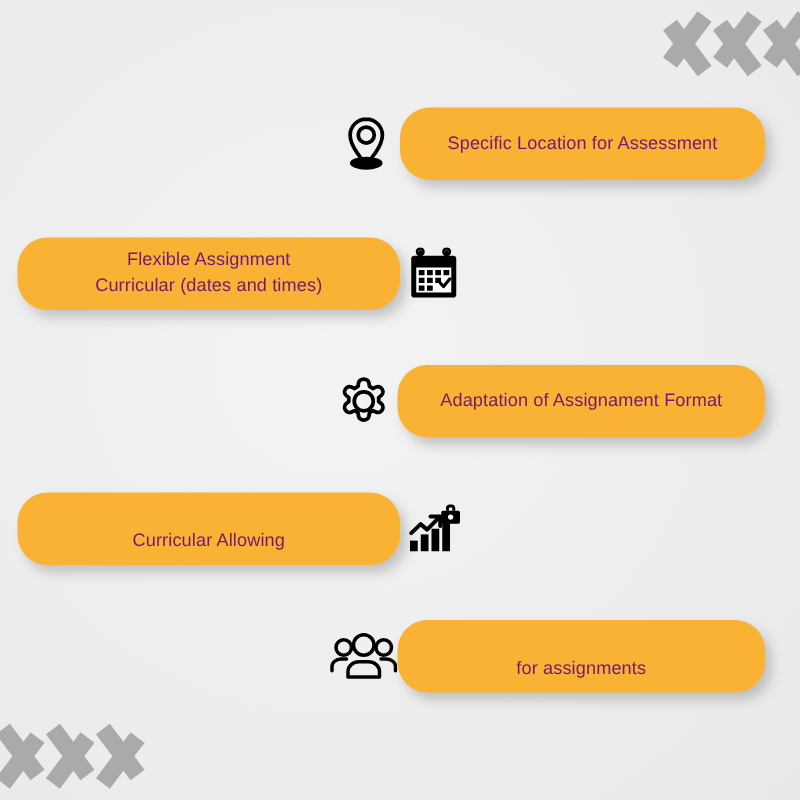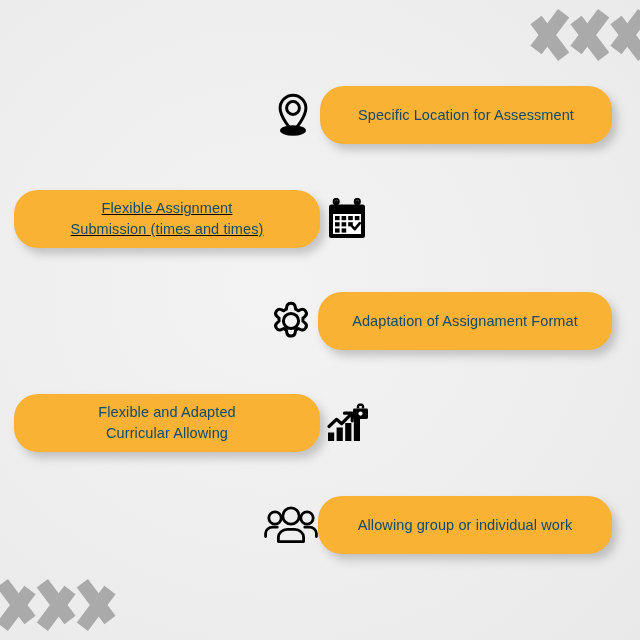--- a/index.html
+++ b/index.html
@@ -82,41 +82,41 @@
     border-radius: 24px;
     height: 58px;
     display: flex;
     align-items: center;
     justify-content: center;
     box-shadow: 5px 6px 9px rgba(120,120,120,0.38);
     padding: 0 16px;
     box-sizing: border-box;
   }
   .pill-text {
-    color: #0c4a6e;
+    color: #701a75;
     font-size: 14.5px;
     line-height: 1.42;
     text-align: center;
     letter-spacing: 0.1px;
   }
 
   .icon-box {
     width: 54px;
     height: 54px;
     display: flex;
     align-items: center;
     justify-content: center;
     flex: 0 0 54px;
   }
   .icon-box svg { display: block; }
 
   
   #row-1 { top: 84px;  }
   #row-1 .pill { width: 292px; }
-  #row-2 { top: 188px; text-decoration: underline; }
+  #row-2 { top: 188px; }
   #row-2 .pill { width: 306px; }
   #row-3 { top: 290px; align-items: center; }
   #row-3 .pill { width: 294px; }
   #row-4 { top: 392px; }
   #row-4 .pill { width: 306px; }
   #row-5 { top: 494px; }
   #row-5 .pill { width: 294px; }
 </style>
 </head>
 <body>
@@ -147,21 +147,21 @@
       <div class="pill-text">
         <span>Specific Location for Assessment</span><br>
       </div>
     </div>
   </div>
 
   <div class="row row-left" id="row-2">
     <div class="pill">
       <div class="pill-text">
         <span>Flexible Assignment</span><br>
-        <span>Submission (times and times)</span>
+        <span>Curricular (dates and times)</span>
       </div>
     </div>
     <div class="icon-box">
       <svg width="40" height="42" viewBox="0 0 40 42">
         <rect x="7.5" y="2" width="3.4" height="8" rx="1.7" fill="#000"></rect>
         <rect x="28.6" y="2" width="3.4" height="8" rx="1.7" fill="#000"></rect>
         <circle cx="9.2" cy="3.4" r="2.6" fill="none" stroke="#000" stroke-width="2"></circle>
         <circle cx="30.3" cy="3.4" r="2.6" fill="none" stroke="#000" stroke-width="2"></circle>
         <rect x="2" y="6.5" width="36" height="33.5" rx="2.5" fill="#000"></rect>
         <rect x="6" y="16" width="28" height="20" fill="#fff"></rect>
@@ -191,21 +191,21 @@
     <div class="pill">
       <div class="pill-text">
         <span>Adaptation of Assignament Format</span>
       </div>
     </div>
   </div>
 
   <div class="row row-left" id="row-4">
     <div class="pill">
       <div class="pill-text">
-        <span>Flexible and Adapted</span><br>
+        <br>
         <span>Curricular Allowing</span>
       </div>
     </div>
     <div class="icon-box">
       <svg width="44" height="42" viewBox="0 0 44 42">
         <g fill="#000">
           <rect x="3" y="30.5" width="6.2" height="8.5"></rect>
           <rect x="11.6" y="25.5" width="6.2" height="13.5"></rect>
           <rect x="20.2" y="21" width="6.2" height="18"></rect>
           <rect x="28.8" y="16.5" width="6.2" height="22.5"></rect>
@@ -225,18 +225,19 @@
         <circle cx="11" cy="13" r="6.2" fill="none" stroke="#000" stroke-width="2.8"></circle>
         <path d="M1.6 31.5v-3.2c0-3.4 3.2-6.1 7.2-6.1h4.4" fill="none" stroke="#000" stroke-width="2.8" stroke-linecap="round"></path>
         <circle cx="43" cy="13" r="6.2" fill="none" stroke="#000" stroke-width="2.8"></circle>
         <path d="M52.4 31.5v-3.2c0-3.4-3.2-6.1-7.2-6.1h-4.4" fill="none" stroke="#000" stroke-width="2.8" stroke-linecap="round"></path>
         <circle cx="27" cy="11" r="8.2" fill="none" stroke="#000" stroke-width="2.8"></circle>
         <path d="M14.4 36.6v-4.4c0-4.3 4-7.8 8.9-7.8h7.4c4.9 0 8.9 3.5 8.9 7.8v4.4z" fill="none" stroke="#000" stroke-width="2.8" stroke-linejoin="round"></path>
       </svg>
     </div>
     <div class="pill">
       <div class="pill-text">
-        <span>Allowing group or individual work</span><br>
+        <br>
+        <span>for assignments</span>
       </div>
     </div>
   </div>
 
 </div>
 
 </body></html>

